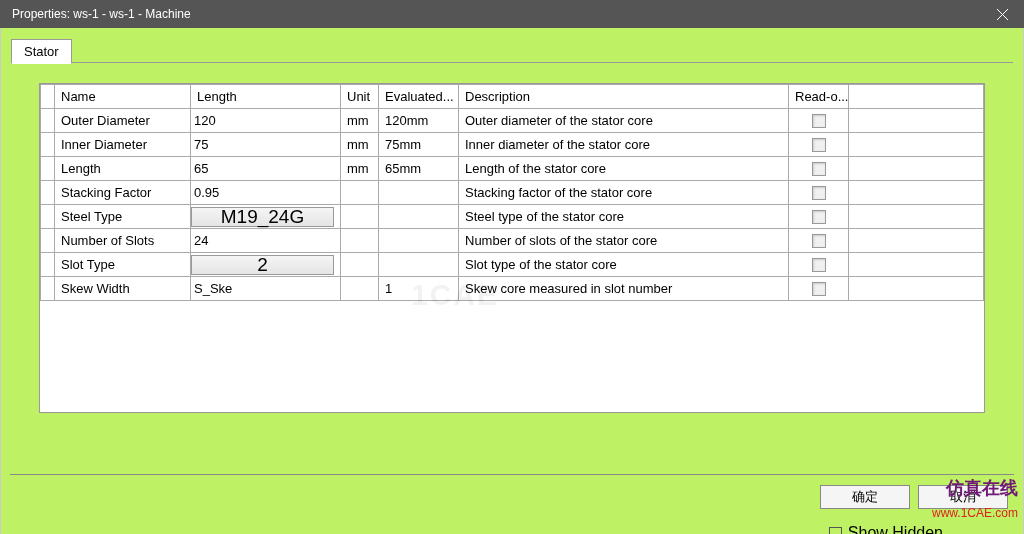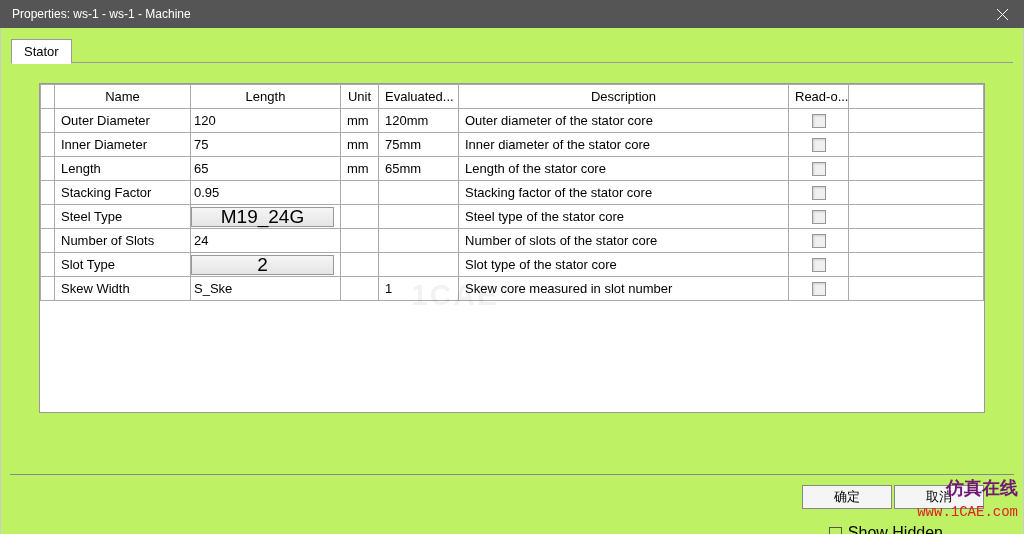--- a/index.html
+++ b/index.html
@@ -76,21 +76,20 @@
       font-size: 13px;
       text-align: left;
       height: 24px;
       vertical-align: middle;
       overflow: hidden;
       white-space: nowrap;
     }
     th {
       background: #fff;
       font-weight: normal;
-      text-align: center;
     }
     .col-rowhdr { width: 14px; padding:0;}
     .col-name { width: 136px; }
     .col-value { width: 150px; }
     .col-unit { width: 38px; }
     .col-eval { width: 80px; }
     .col-desc { width: 330px; }
     .col-readonly { width: 60px; text-align:center;}
     .col-last {  }
     td.rowhdr { background:#fff; border-right:1px solid #aaa;}
@@ -141,22 +140,22 @@
       right: 0;
       height: 60px;
     }
     .hr {
       border-top: 1px solid #888;
       margin: 0 10px 10px 10px;
     }
     .btns {
       display: flex;
       justify-content: flex-end;
-      gap: 2px;
-      padding-right: 40px;
+      gap: 8px;
+      padding-right: 16px;
     }
     .dlg-btn {
       width: 90px;
       height: 24px;
       border: 1px solid #888;
       background: #f5f5f5;
       font-size: 13px;
       cursor: pointer;
     }
     .watermark1 {
@@ -166,24 +165,24 @@
       font-size: 18px;
       font-weight: bold;
       color: #701a75;
       font-family: "KaiTi","SimSun",serif;
       pointer-events: none;
     }
     .watermark2 {
       position: absolute;
       right: 6px;
       bottom: 14px;
-      font-size: 14px;
+      font-size: 12px;
       color: #d22;
       pointer-events: none;
-      font-family: Liberation Mono, monospace;
+      font-family: Liberation Sans, sans-serif;
     }
     .wm-center {
       position: absolute;
       left: 410px;
       top: 250px;
       color: rgba(0,0,0,0.05);
       font-size: 30px;
       font-weight: bold;
       pointer-events: none;
       letter-spacing: 2px;

